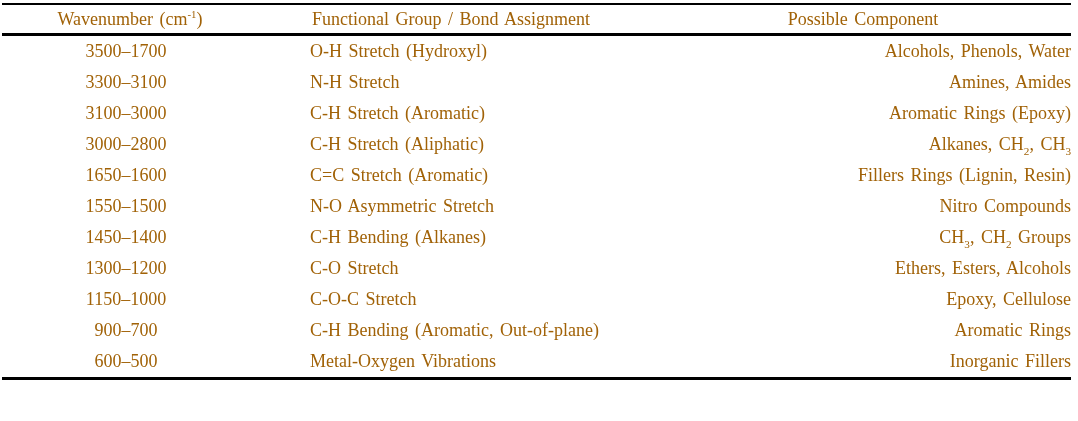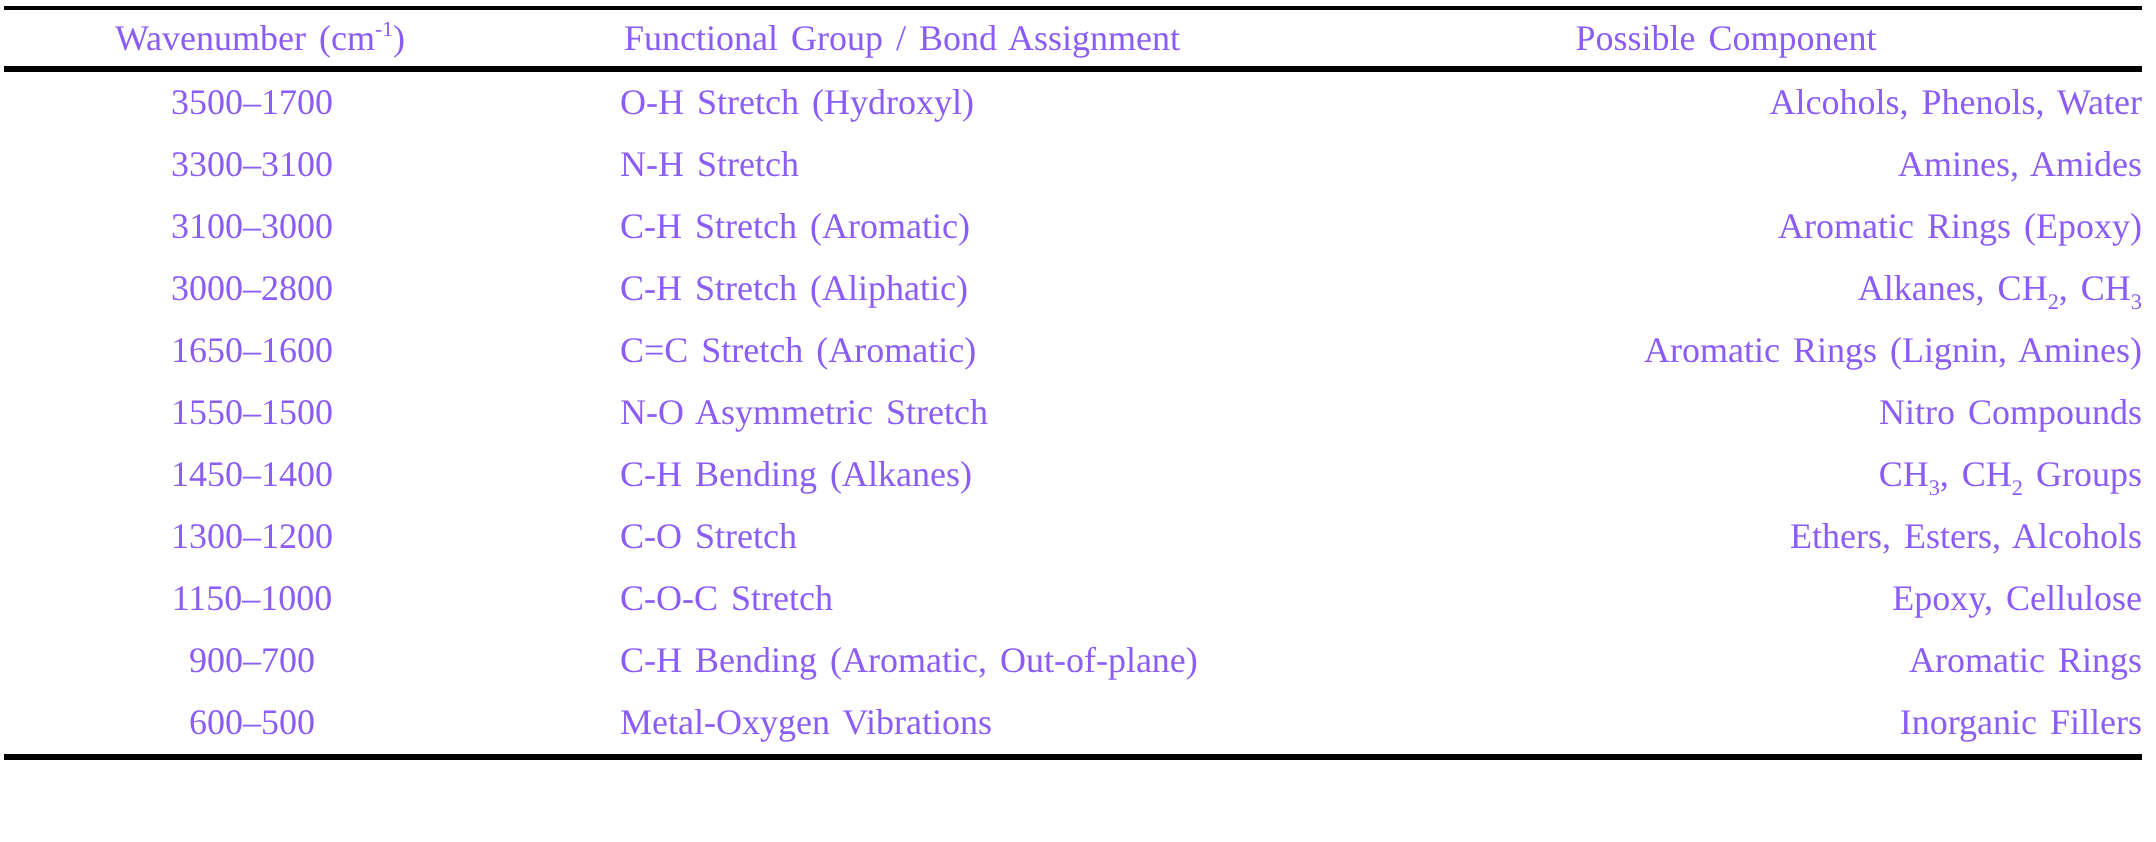--- a/index.html
+++ b/index.html
@@ -3,21 +3,21 @@
 <meta charset="utf-8">
 <style>
   html, body { margin: 0; padding: 0; background: #ffffff; }
   .page {
     width: 1078px;
     height: 421px;
     background: #ffffff;
     position: relative;
     overflow: hidden;
     font-family: "Liberation Serif", "DejaVu Serif", serif;
-    color: #8b5cf6;
+    color: #a16207;
   }
   table.ftir {
     position: absolute;
     top: 3px;
     left: 2px;
     width: 1069px;
     border-collapse: collapse;
     table-layout: fixed;
     font-size: 18px;
     word-spacing: 2px;
@@ -89,21 +89,21 @@
   <tr>
     <td class="cell-wavenumber">3000–2800</td>
     <td class="cell-assignment">C-H Stretch (Aliphatic)</td>
     <td class="cell-component">Alkanes, CH<sub>2</sub>, CH<sub>3</sub></td>
   </tr>
 
 
   <tr>
     <td class="cell-wavenumber">1650–1600</td>
     <td class="cell-assignment">C=C Stretch (Aromatic)</td>
-    <td class="cell-component">Aromatic Rings (Lignin, Amines)</td>
+    <td class="cell-component">Fillers Rings (Lignin, Resin)</td>
   </tr>
 
   <tr>
     <td class="cell-wavenumber">1550–1500</td>
     <td class="cell-assignment">N-O Asymmetric Stretch</td>
     <td class="cell-component">Nitro Compounds</td>
   </tr>
 
   <tr>
     <td class="cell-wavenumber">1450–1400</td>

